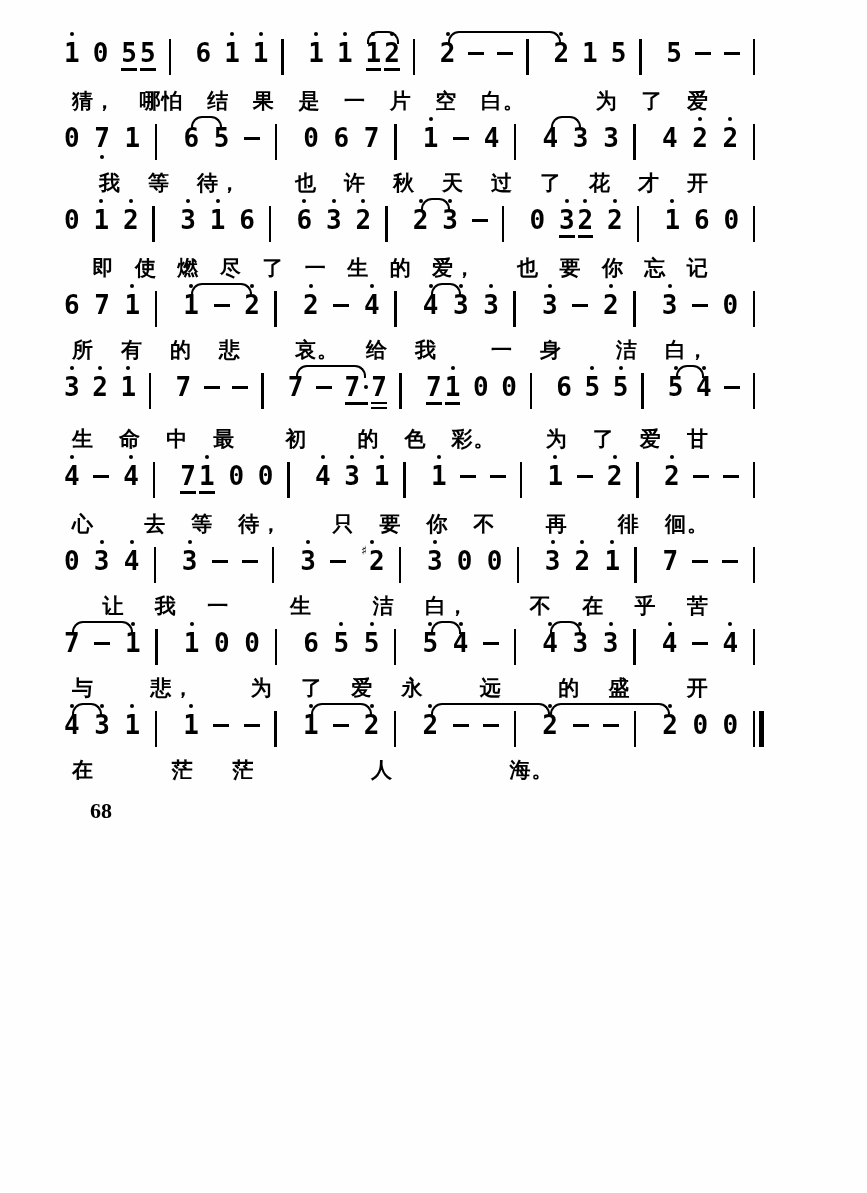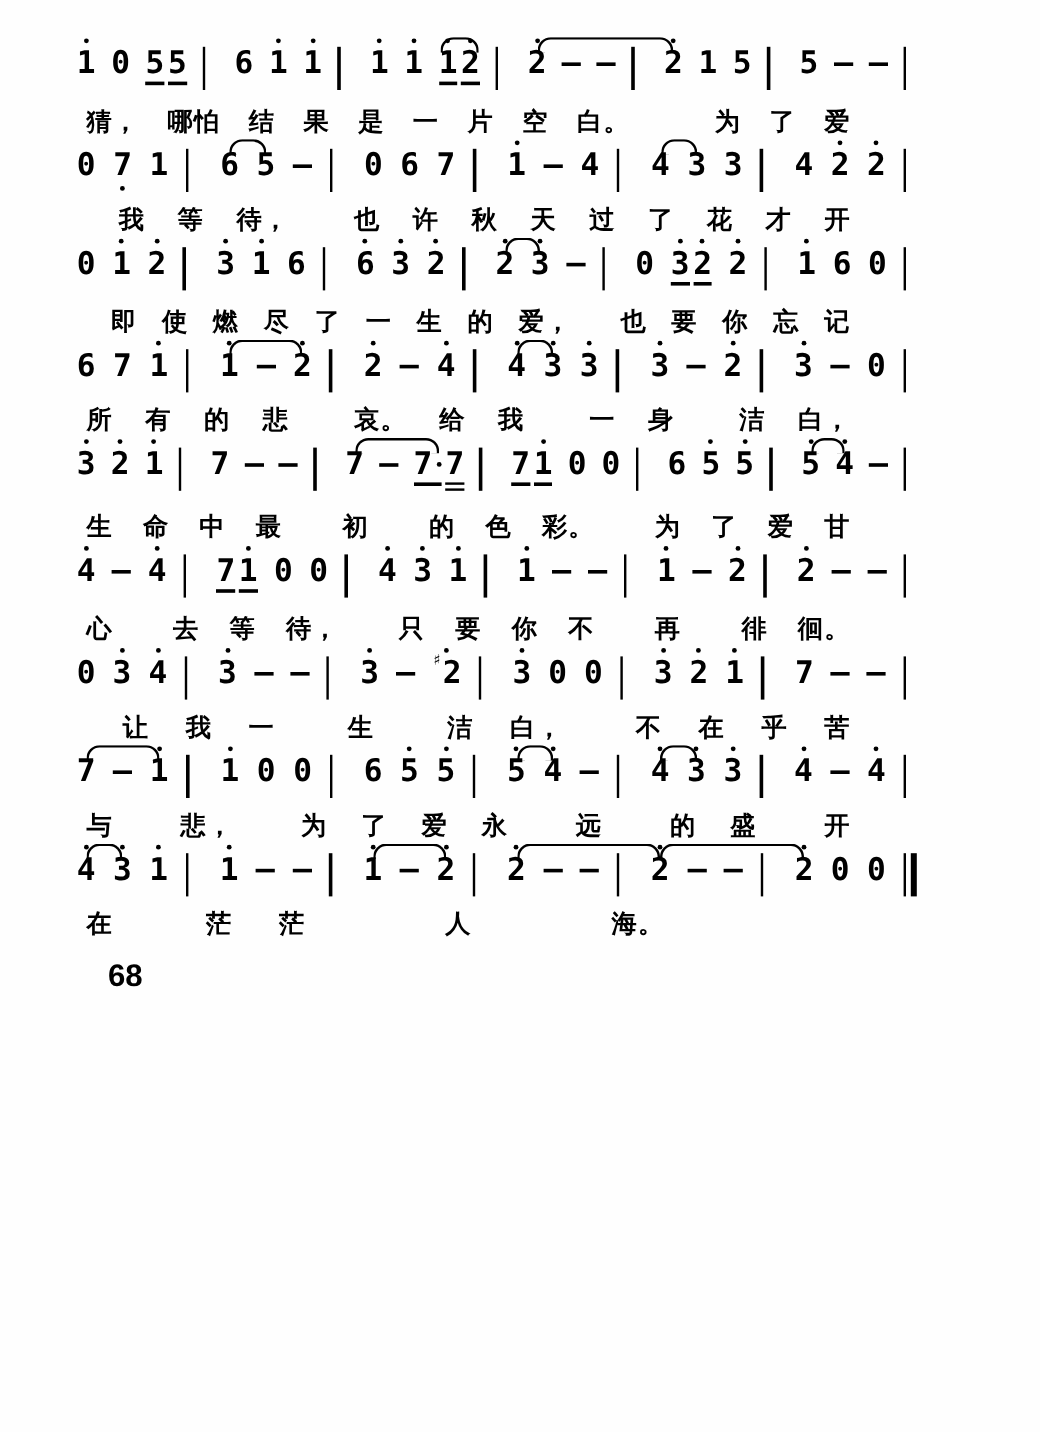--- a/index.html
+++ b/index.html
@@ -22,22 +22,22 @@
   .dashbar{width:16px;height:3px;background:#000;}
   .barline,.final-barline{flex-direction:row;align-items:center;height:46px;padding-top:8px;box-sizing:border-box;}
   .bar{width:2.5px;height:36px;background:#000;}
   .bar.thick{width:5.5px;margin-left:3.5px;}
   .grp{display:flex;align-items:flex-start;gap:3px;}
   .arc{position:absolute;top:1px;height:13px;border:2.2px solid #000;border-bottom:none;
        border-radius:11px 11px 0 0;box-sizing:border-box;}
   .lyrics-row{display:flex;justify-content:space-between;padding:8px 58px 0 8px;}
   .lyr{font-size:21px;font-weight:600;white-space:nowrap;letter-spacing:1px;}
   .lyr.empty{width:0;padding:0;}
-  .page-num{margin:14px 0 0 90px;font-family:Liberation Sans, sans-serif;
-            font-weight:700;font-size:26px;}
+  .page-num{margin:14px 0 0 90px;font-family:Liberation Serif, serif;
+            font-weight:700;font-size:22px;}
 </style>
 </head>
 <body>
 
 <div class="page">
   <div class="score"><span class="system"><span class="notes-row"><span class="notes-inner">
             <span class="tok">
               <span class="oct">
                 <span class="dot"></span>
               </span>

